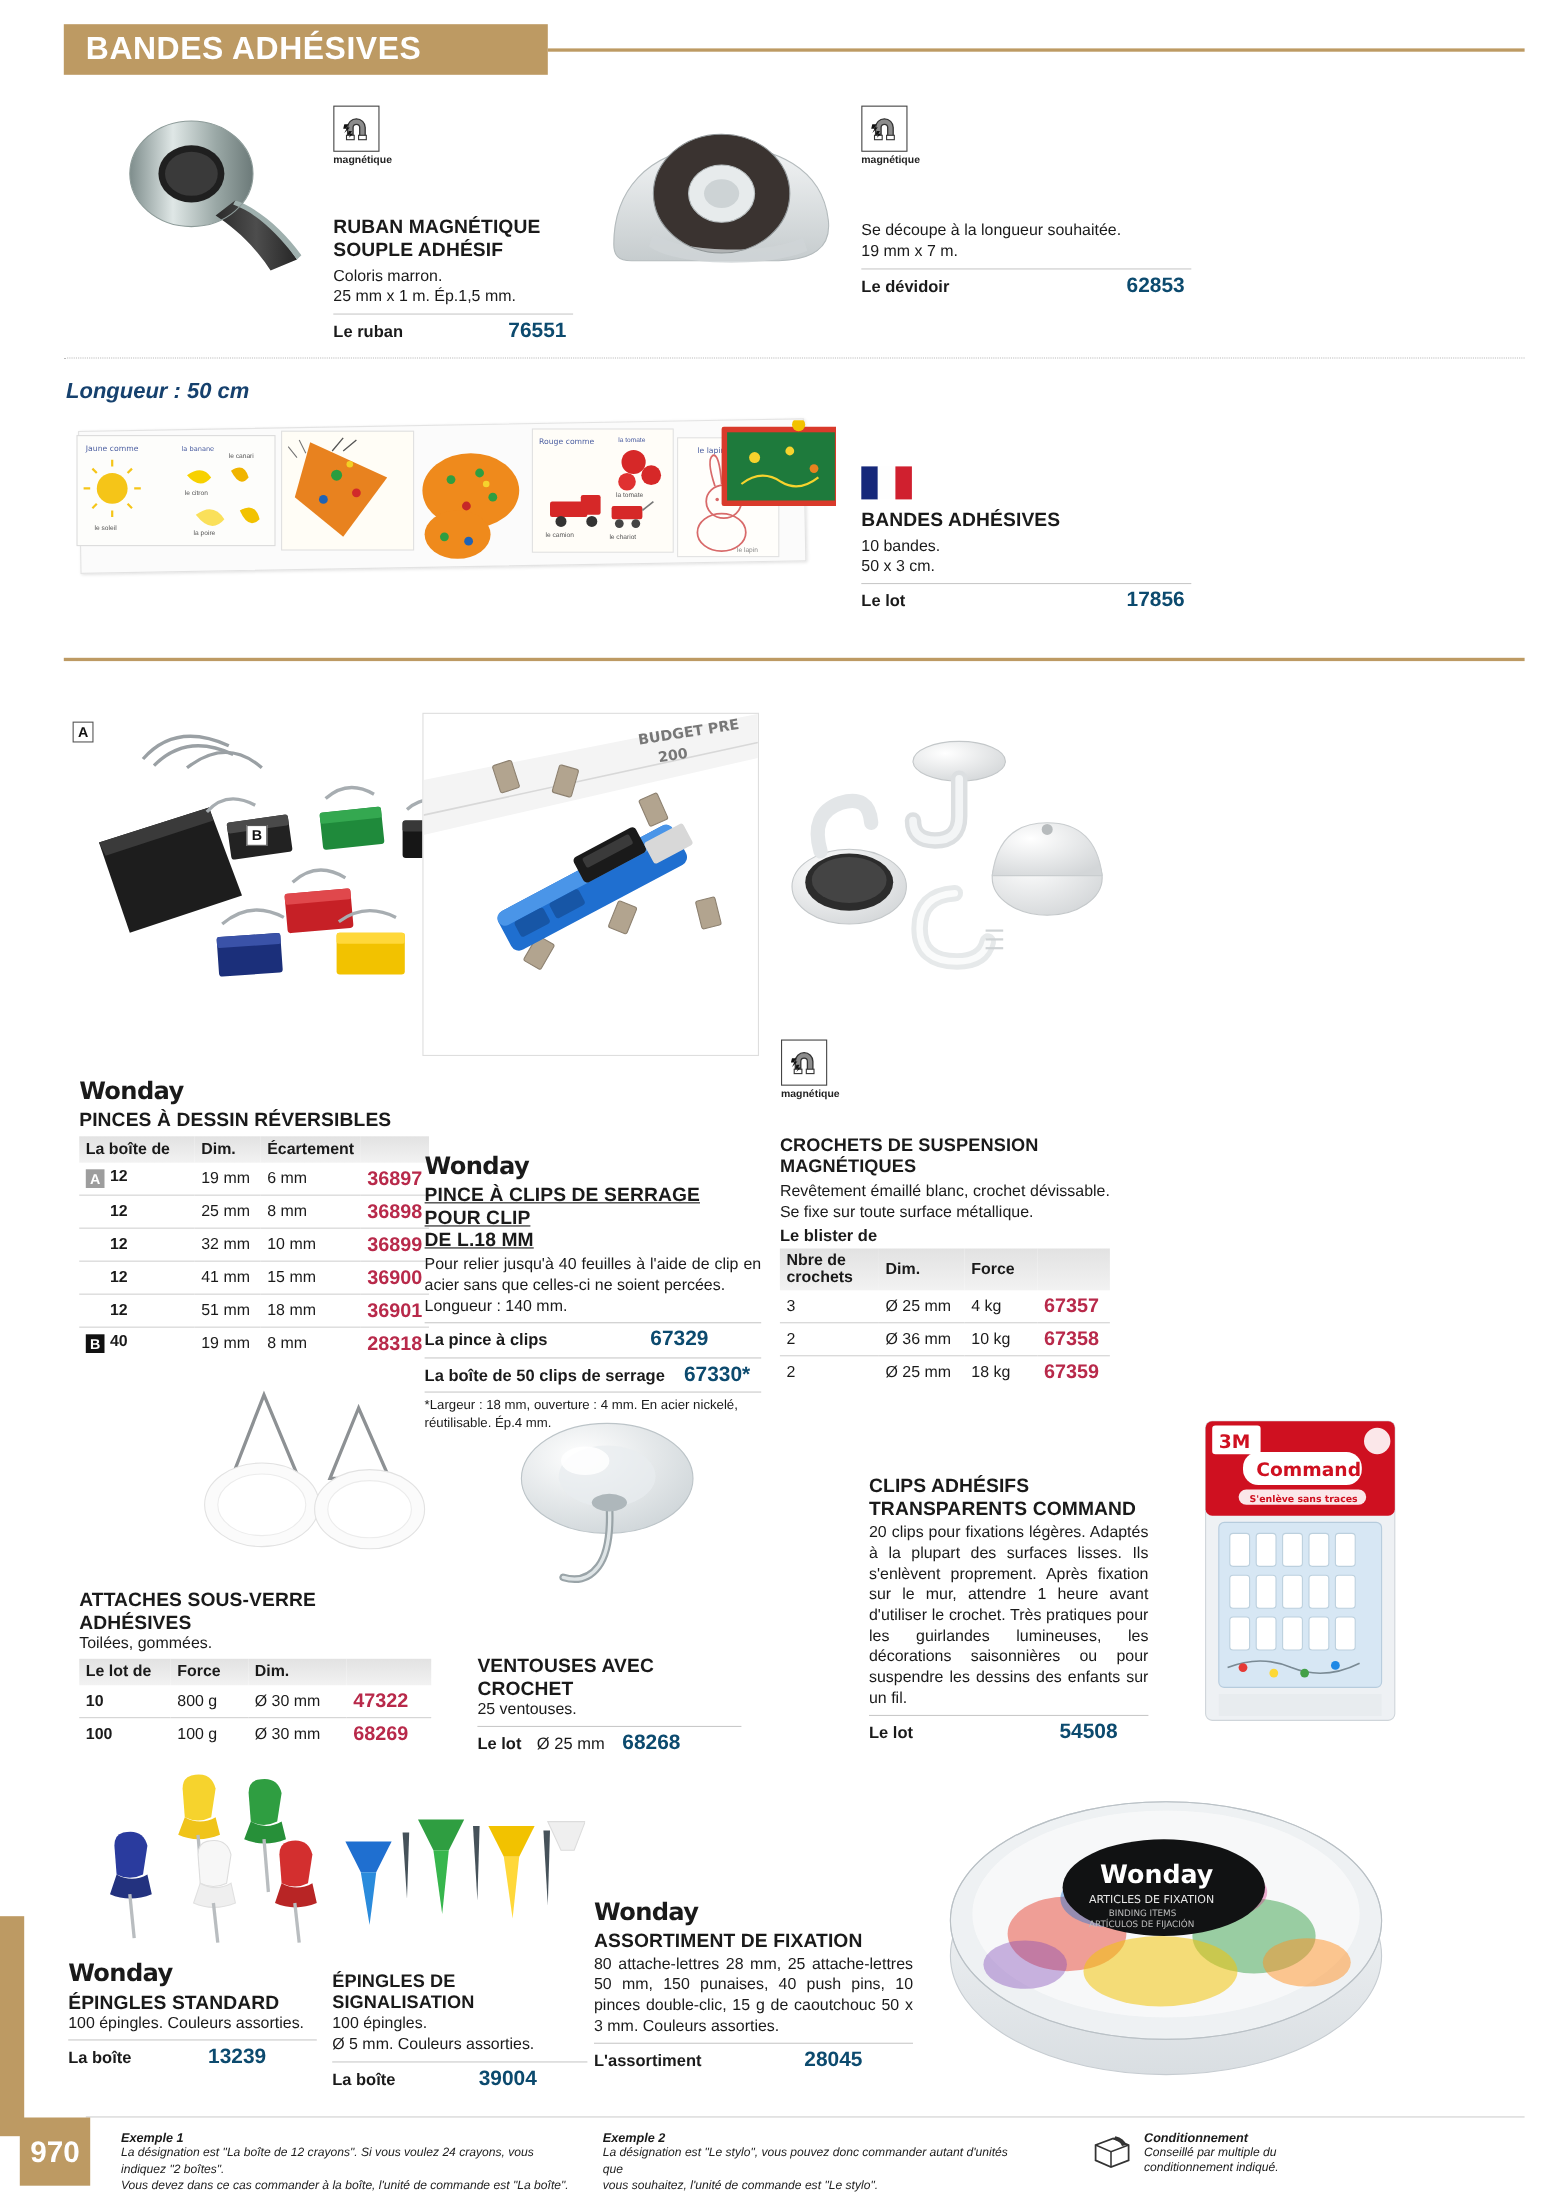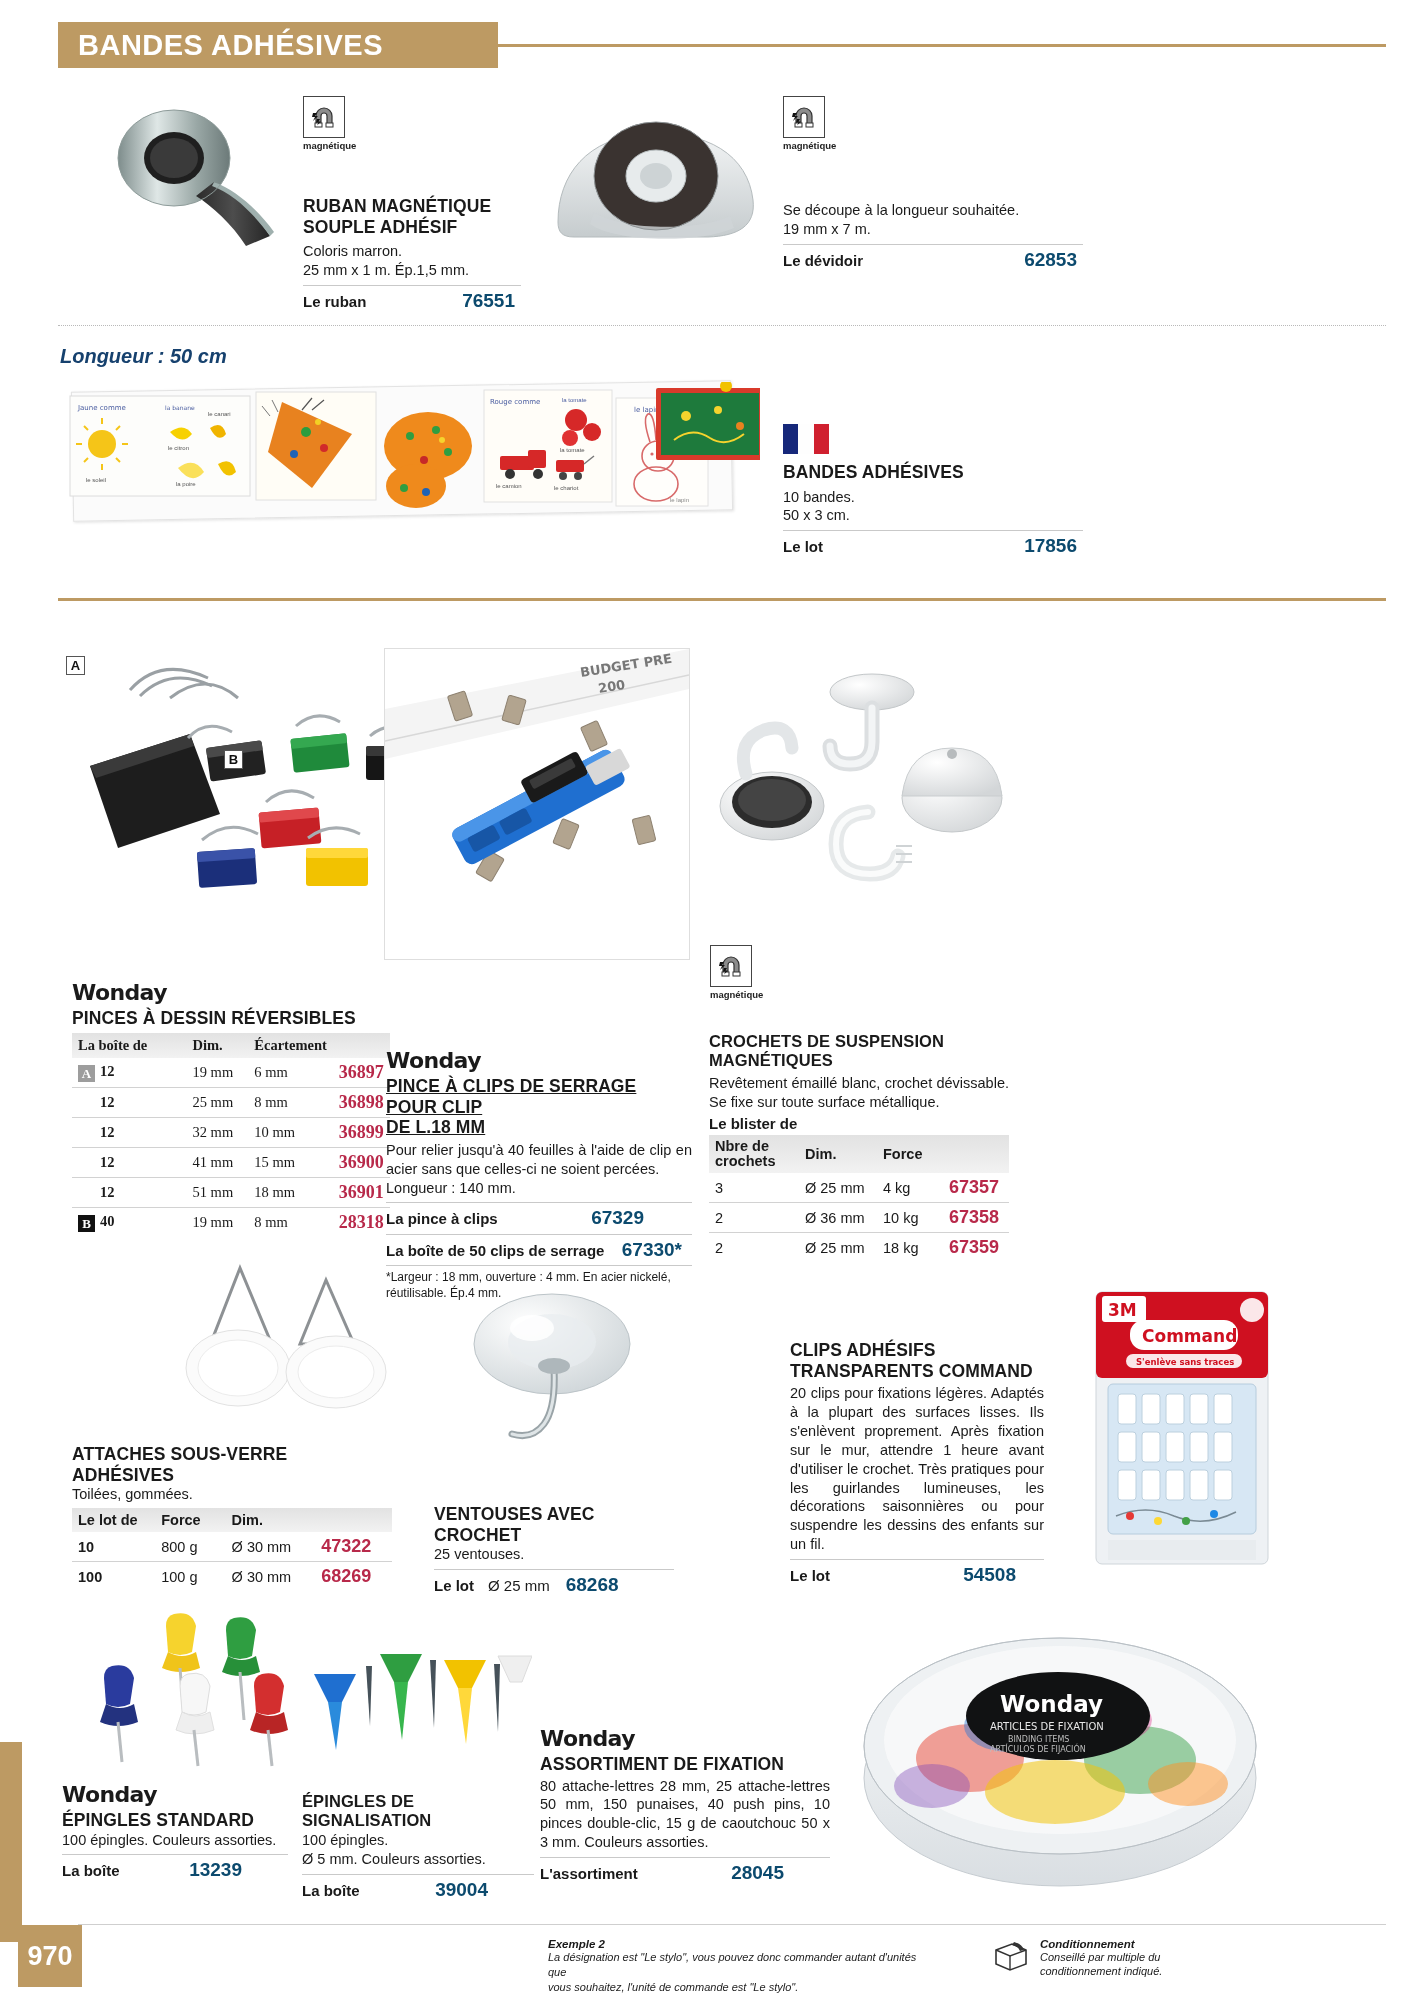--- a/index.html
+++ b/index.html
@@ -471,21 +471,21 @@
         <path d="M4 10 l4 0 -2 3 3 0 -5 5 2 -4 -3 0 z" fill="#111"></path>
         <path d="M8 16 l3 0 -1.5 2.5 2.5 0 -4 4 1.5 -3 -2.5 0 z" fill="#111"></path>
       </svg>
     </div>
     <div class="cap">magnétique</div>
   </div>
 
   <div style="position:absolute; left:72px; top:980px; width:318px;">
     <div class="brand">Wonday</div>
     <div class="prod-title" style="margin-top:3px;">PINCES À DESSIN RÉVERSIBLES</div>
-    <table class="pt" style="margin-top:4px;font-family:Liberation Serif, serif;">
+    <table class="pt" style="margin-top:4px;">
       <thead>
         <tr>
           <th style="width:38%">La boîte de</th>
           <th style="width:20%">Dim.</th>
           <th style="width:24%">Écartement</th>
           <th style="width:18%"></th>
         </tr>
       </thead>
       <tbody>
         <tr>
@@ -800,20 +800,27 @@
     <text x="150" y="122" font-size="10" fill="#e8e8e8" font-family="DejaVu Sans">ARTICLES DE FIXATION</text>
     <text x="168" y="134" font-size="8" fill="#bdbdbd" font-family="DejaVu Sans">BINDING ITEMS</text>
     <text x="150" y="144" font-size="8" fill="#bdbdbd" font-family="DejaVu Sans">ARTÍCULOS DE FIJACIÓN</text>
     <ellipse cx="220" cy="138" rx="196" ry="108" fill="none" stroke="#b9c0c5"></ellipse>
   </svg>
 
   <div class="sidebar-tab"></div>
   <div class="footer-rule"></div>
   <div class="pagenum">970</div>
 
+  <div style="position:absolute; left:110px; top:1938px; width:410px;">
+    <div class="ex-title">Exemple 1</div>
+    <div class="ex-body">
+      <div>La désignation est "La boîte de 12 crayons". Si vous voulez 24 crayons, vous indiquez "2 boîtes".</div>
+      <div>Vous devez dans ce cas commander à la boîte, l'unité de commande est "La boîte".</div>
+    </div>
+  </div>
 
   <div style="position:absolute; left:548px; top:1938px; width:380px;">
     <div class="ex-title">Exemple 2</div>
     <div class="ex-body">
       <div>La désignation est "Le stylo", vous pouvez donc commander autant d'unités que</div>
       <div>vous souhaitez, l'unité de commande est "Le stylo".</div>
     </div>
   </div>
 
   <div style="position:absolute; left:990px; top:1938px; display:flex; gap:10px; align-items:flex-start;">

